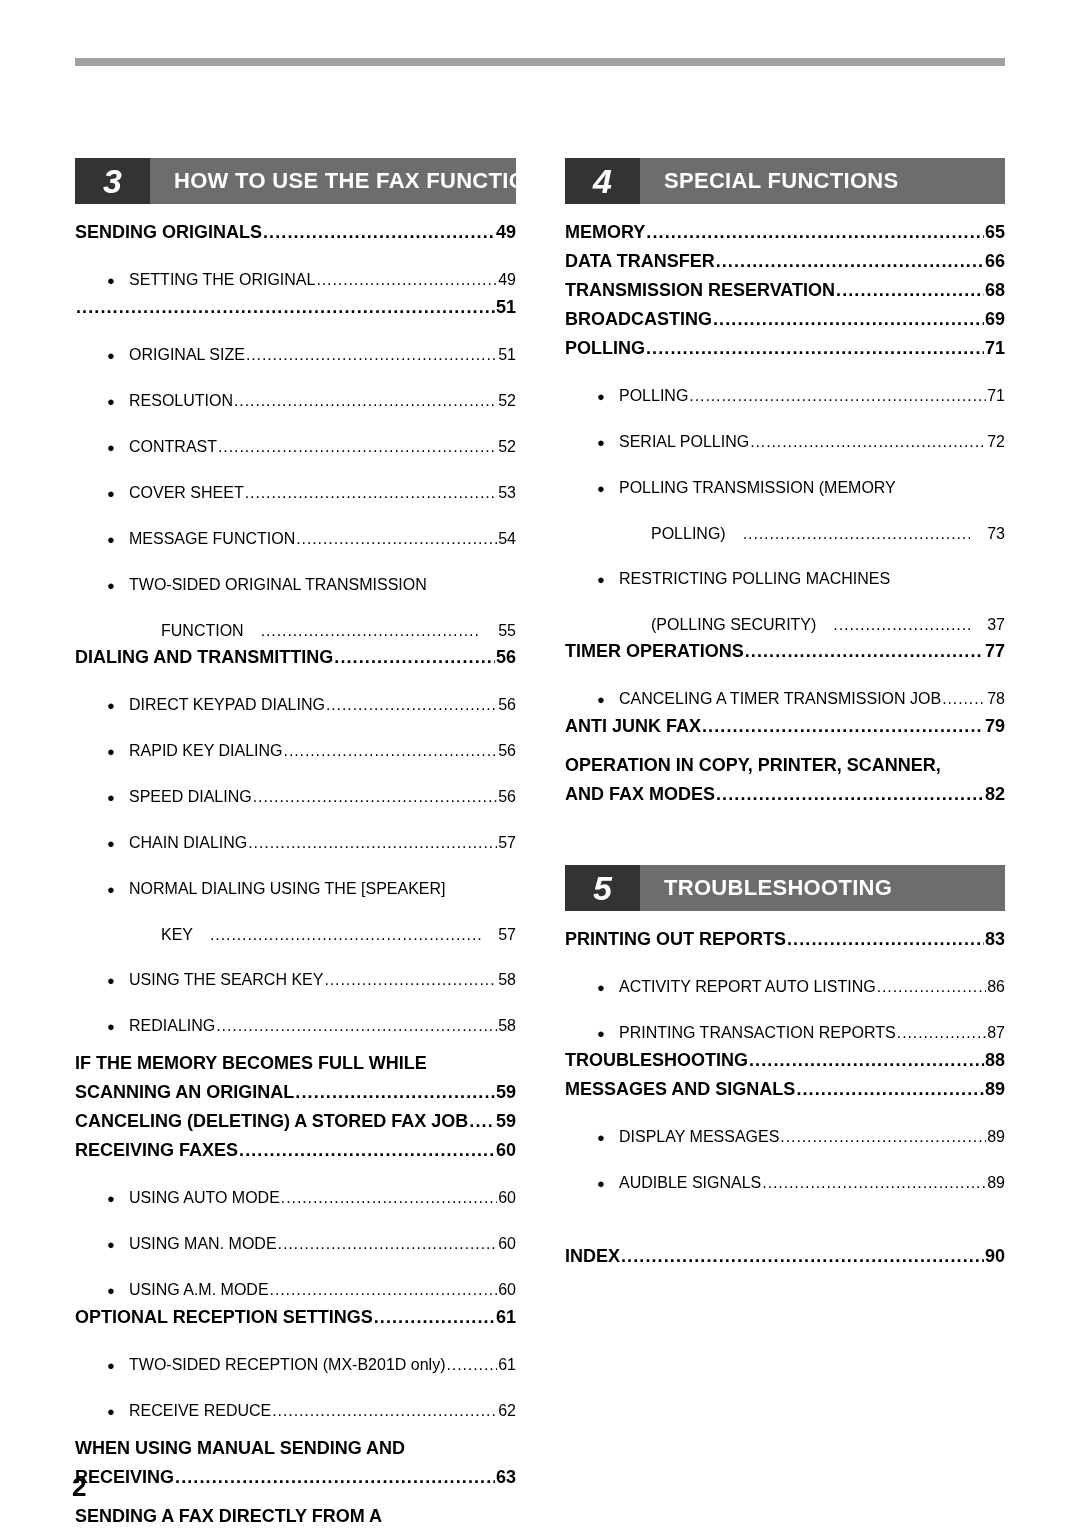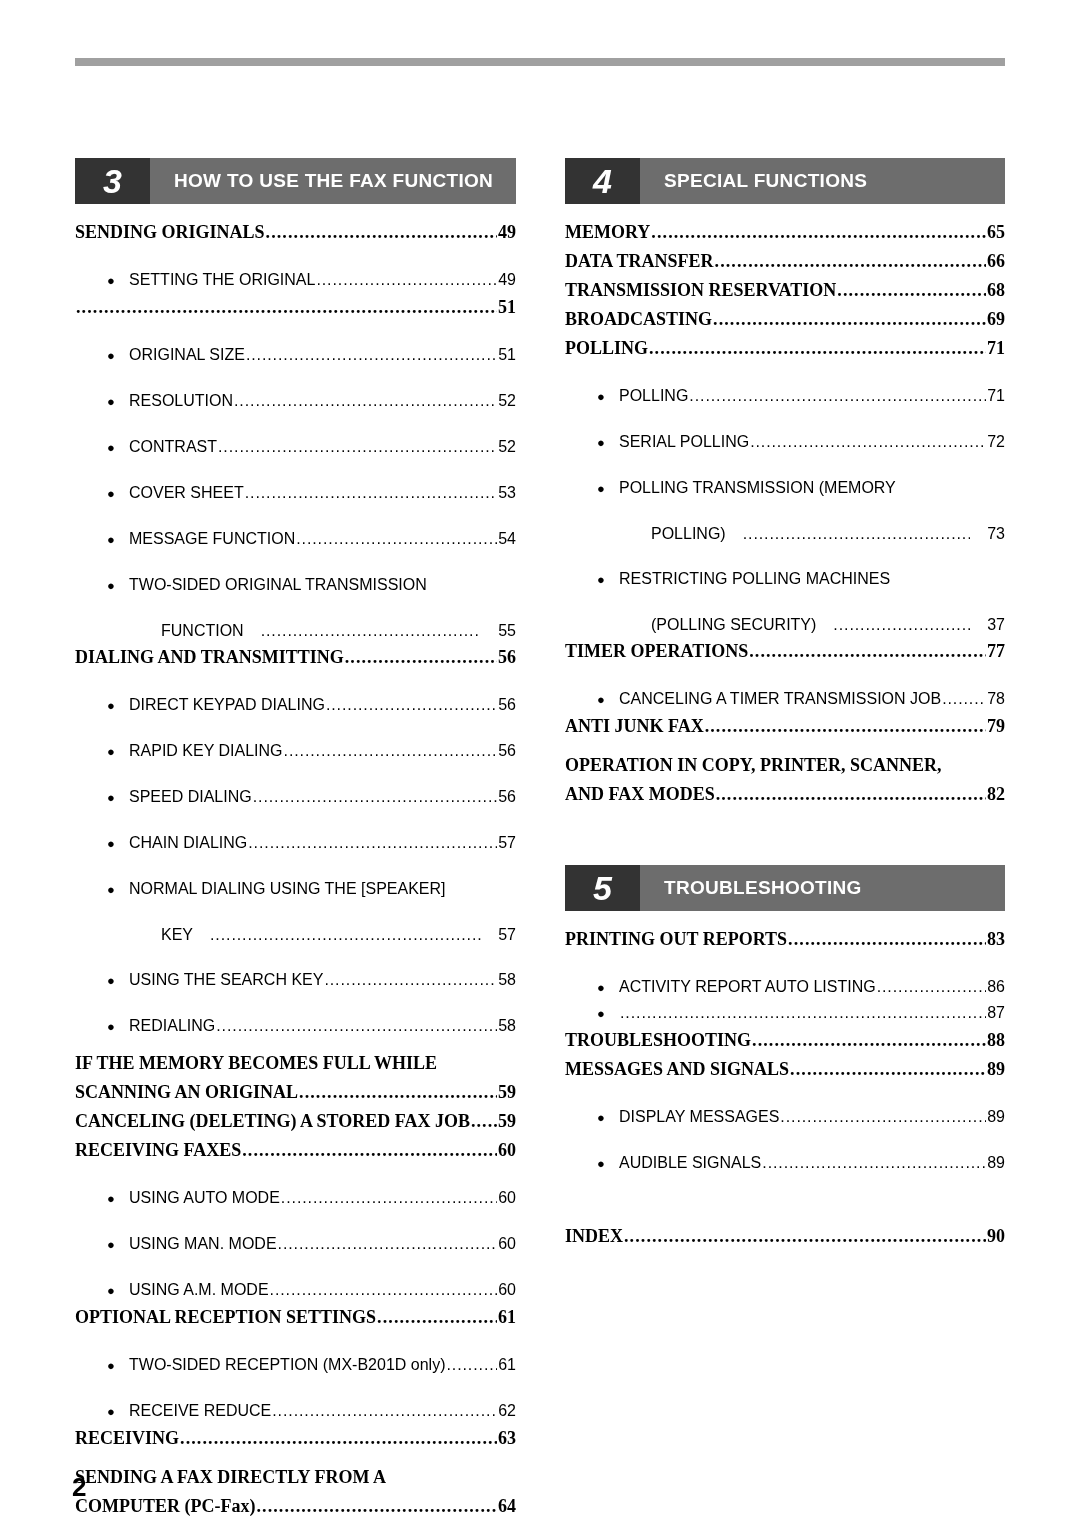--- a/index.html
+++ b/index.html
@@ -54,21 +54,21 @@
     color: #ffffff;
     font-size: 34px;
     font-weight: bold;
     font-style: italic;
     line-height: 46px;
     text-align: center;
     flex: 0 0 75px;
   }
   .chapter-title {
     color: #ffffff;
-    font-size: 19px;
+    font-size: 22px;
     font-weight: bold;
     line-height: 46px;
     padding-left: 24px;
     letter-spacing: 0.3px;
     white-space: nowrap;
   }
   .chapter-bar.spaced { margin-top: 56px; }
 
   
   .toc-list { margin: 0; padding: 0; }
@@ -79,21 +79,20 @@
   }
 
   
   .entry-main {
     font-size: 18px;
     font-weight: bold;
     line-height: 29px;
     display: flex;
     align-items: baseline;
     white-space: nowrap;
-    font-family: Liberation Serif, serif;
   }
   .entry-main .lbl { flex: 0 0 auto; }
   .entry-main .leader {
     flex: 1 1 auto;
     overflow: hidden;
     white-space: nowrap;
     margin: 0 1px;
     font-weight: bold;
     letter-spacing: 1.1px;
   }
@@ -306,20 +305,23 @@
           <span class="lbl">TWO-SIDED RECEPTION (MX-B201D only)</span>
           <span class="leader">........................................................................................................................</span>
           <span class="pg">61</span>
         </div>
         <div class="entry entry-sub">
           <span class="bullet">●</span>
           <span class="lbl">RECEIVE REDUCE</span>
           <span class="leader">........................................................................................................................</span>
           <span class="pg">62</span>
         </div>
+        <div class="entry entry-main cont nolead">
+          <span class="lbl">WHEN USING MANUAL SENDING AND</span>
+        </div>
         <div class="entry entry-main">
           <span class="lbl">RECEIVING</span>
           <span class="leader">........................................................................................................................</span>
           <span class="pg">63</span>
         </div>
         <div class="entry entry-main cont nolead">
           <span class="lbl">SENDING A FAX DIRECTLY FROM A</span>
         </div>
         <div class="entry entry-main">
           <span class="lbl">COMPUTER (PC-Fax)</span>
@@ -431,20 +433,21 @@
           <span class="pg">83</span>
         </div>
         <div class="entry entry-sub">
           <span class="bullet">●</span>
           <span class="lbl">ACTIVITY REPORT AUTO LISTING</span>
           <span class="leader">........................................................................................................................</span>
           <span class="pg">86</span>
         </div>
         <div class="entry entry-sub">
           <span class="bullet">●</span>
+          <span class="lbl">PRINTING TRANSACTION REPORTS</span>
           <span class="leader">........................................................................................................................</span>
           <span class="pg">87</span>
         </div>
         <div class="entry entry-main">
           <span class="lbl">TROUBLESHOOTING</span>
           <span class="leader">........................................................................................................................</span>
           <span class="pg">88</span>
         </div>
         <div class="entry entry-main">
           <span class="lbl">MESSAGES AND SIGNALS</span>

